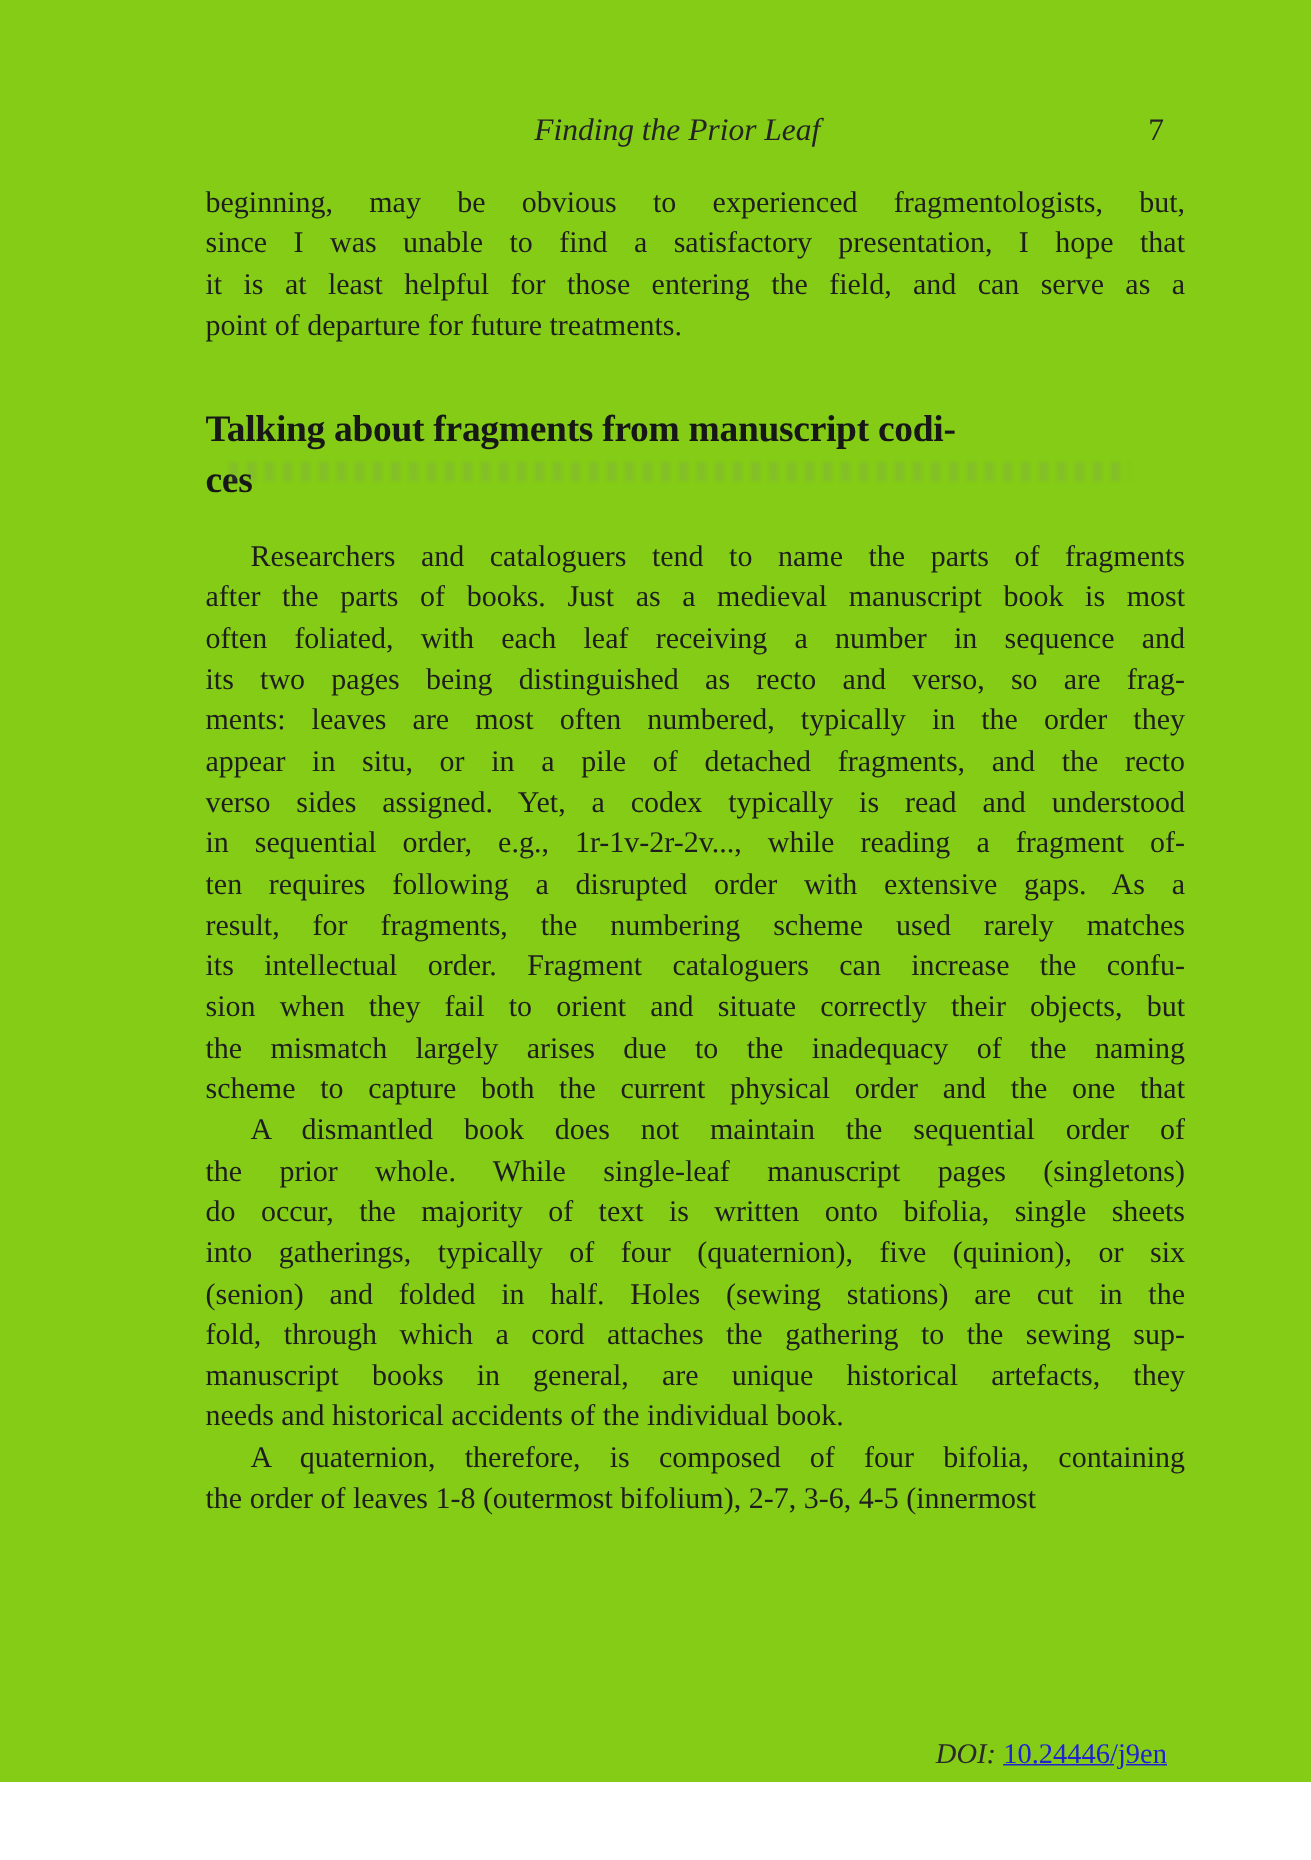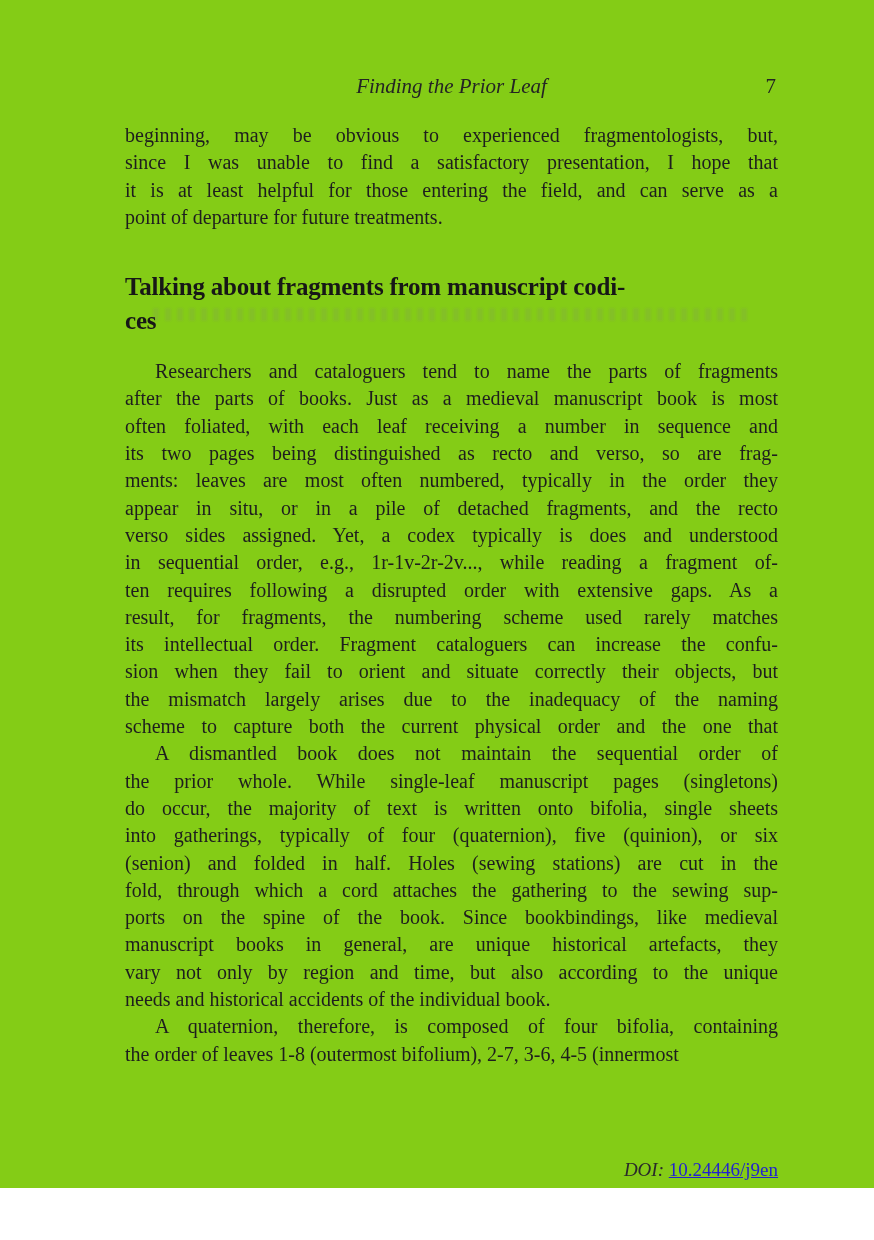--- a/index.html
+++ b/index.html
@@ -45,21 +45,21 @@
     position: absolute;
     right: 2px;
     top: 0;
     font-size: 21px;
     color: #242424;
   }
   
   .body-blocks {
     position: absolute;
     top: 122px;
-    left: 0;
+    left: 12px;
     width: 653px;
   }
   .paragraph {
     font-size: 20px;
     line-height: 27.3px;
     color: #1e1e1e;
   }
   .pline {
     height: 27.3px;
     overflow: hidden;
@@ -137,39 +137,37 @@
           <div class="hline">Talking about fragments from manuscript codi-</div>
           <div class="hline">ces</div>
         </h2>
         <div class="paragraph">
           <div class="pline indent">Researchers and cataloguers tend to name the parts of fragments</div>
           <div class="pline">after the parts of books. Just as a medieval manuscript book is most</div>
           <div class="pline">often foliated, with each leaf receiving a number in sequence and</div>
           <div class="pline">its two pages being distinguished as recto and verso, so are frag-</div>
           <div class="pline">ments: leaves are most often numbered, typically in the order they</div>
           <div class="pline">appear in situ, or in a pile of detached fragments, and the recto</div>
-          <div class="pline">verso sides assigned. Yet, a codex typically is does and understood</div>
+          <div class="pline">verso sides assigned. Yet, a codex typically is read and understood</div>
           <div class="pline">in sequential order, e.g., 1r-1v-2r-2v..., while reading a fragment of-</div>
           <div class="pline">ten requires following a disrupted order with extensive gaps. As a</div>
           <div class="pline">result, for fragments, the numbering scheme used rarely matches</div>
           <div class="pline">its intellectual order. Fragment cataloguers can increase the confu-</div>
           <div class="pline">sion when they fail to orient and situate correctly their objects, but</div>
           <div class="pline">the mismatch largely arises due to the inadequacy of the naming</div>
           <div class="pline">scheme to capture both the current physical order and the one that</div>
         </div>
         <div class="paragraph">
           <div class="pline indent">A dismantled book does not maintain the sequential order of</div>
           <div class="pline">the prior whole. While single-leaf manuscript pages (singletons)</div>
           <div class="pline">do occur, the majority of text is written onto bifolia, single sheets</div>
           <div class="pline">into gatherings, typically of four (quaternion), five (quinion), or six</div>
           <div class="pline">(senion) and folded in half. Holes (sewing stations) are cut in the</div>
           <div class="pline">fold, through which a cord attaches the gathering to the sewing sup-</div>
-          <div class="pline">ports on the spine of the book. Since bookbindings, like medieval</div>
           <div class="pline">manuscript books in general, are unique historical artefacts, they</div>
-          <div class="pline">vary not only by region and time, but also according to the unique</div>
           <div class="pline last">needs and historical accidents of the individual book.</div>
         </div>
         <div class="paragraph">
           <div class="pline indent">A quaternion, therefore, is composed of four bifolia, containing</div>
           <div class="pline last">the order of leaves 1-8 (outermost bifolium), 2-7, 3-6, 4-5 (innermost</div>
         </div>
       </div>
 
     <div class="ghost-artifact"></div>
 

